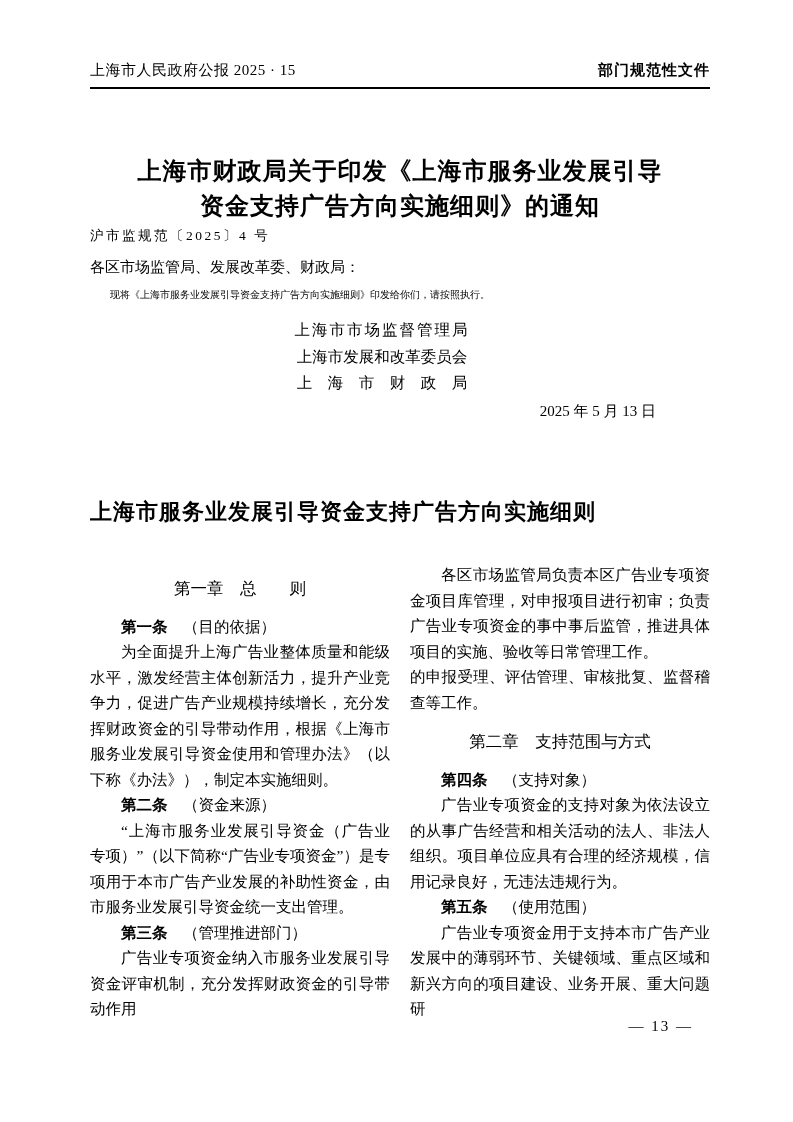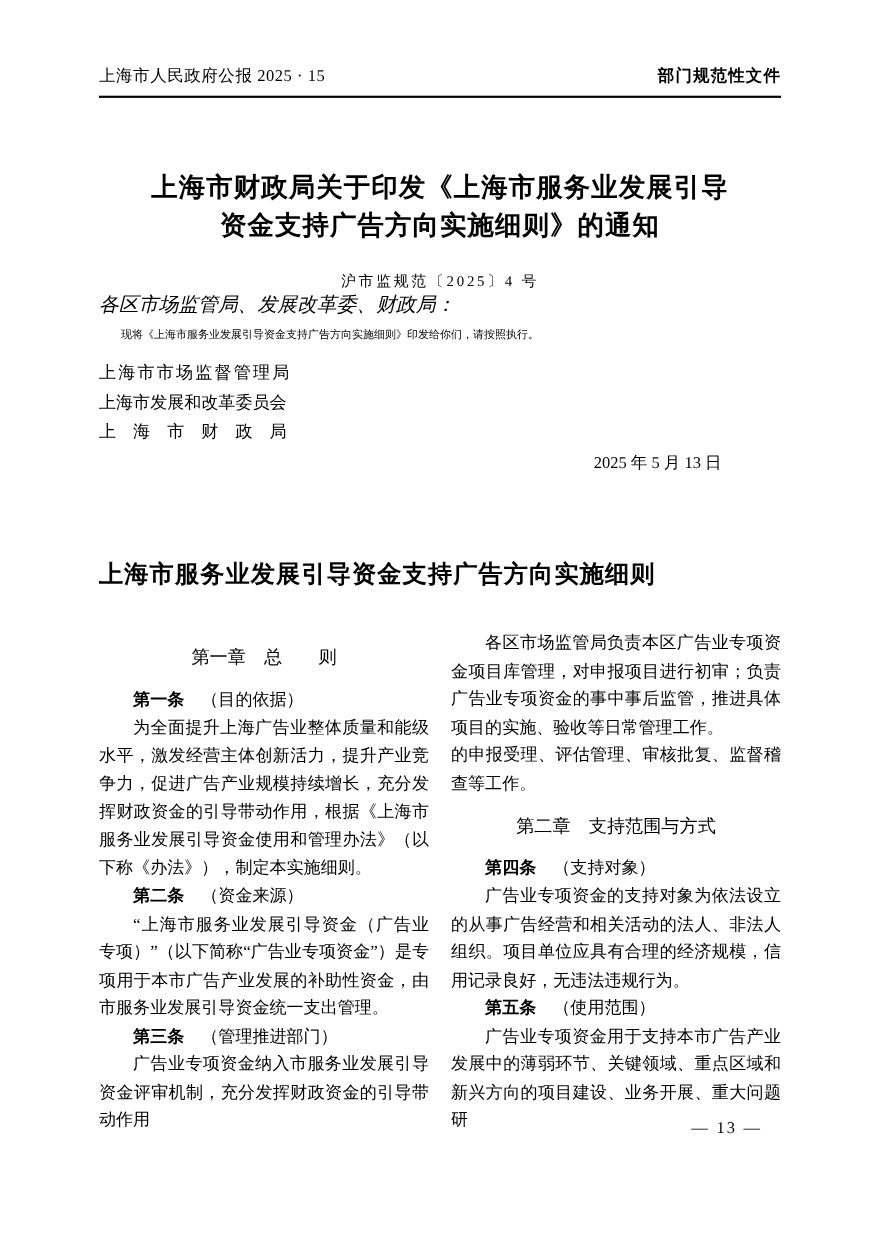--- a/index.html
+++ b/index.html
@@ -30,33 +30,33 @@
   
   .notice-title{
     margin-top:64px;
     text-align:center;
     font-family:"Liberation Sans","DejaVu Sans",sans-serif;
     font-weight:bold;
     font-size:24px;line-height:35px;
     letter-spacing:1px;
   }
   .doc-number{
-    margin-top:24px;
-    text-align:center;
+    margin-top:4px;
+    text-align:left;
     font-size:13.5px;letter-spacing:2.5px;
   }
-  .salutation{font-size:18px;line-height:25px;font-style:italic;}
+  .salutation{margin-top:10px;font-size:15px;line-height:25px;}
   .notice-body{
     margin-top:2px;
     font-size:10px;line-height:25px;
     text-indent:2em;
   }
   
   .sign-block{margin-top:6px;font-size:15.5px;line-height:26.5px;}
-  .sign-line{text-align:left;padding-right:36px;}
+  .sign-line{text-align:center;padding-right:36px;}
   .sign-line.spread1{letter-spacing:2px;}
   .sign-date{text-align:right;padding-right:54px;font-size:15px;margin-top:1px;}
   
   .reg-title{
     margin-top:74px;
     font-family:"Liberation Sans","DejaVu Sans",sans-serif;
     font-weight:bold;
     font-size:22px;line-height:28px;
     letter-spacing:1px;
   }

